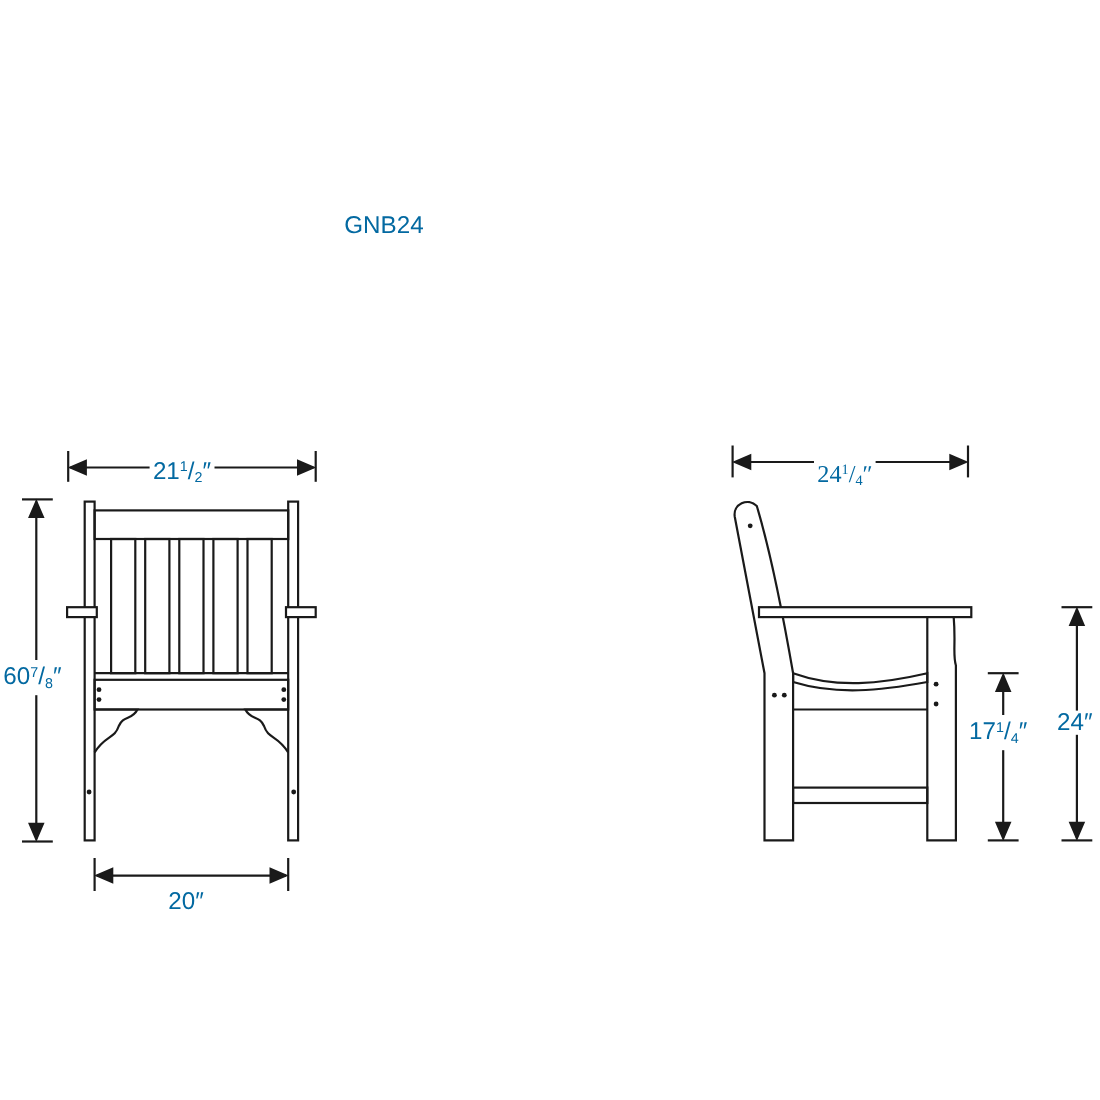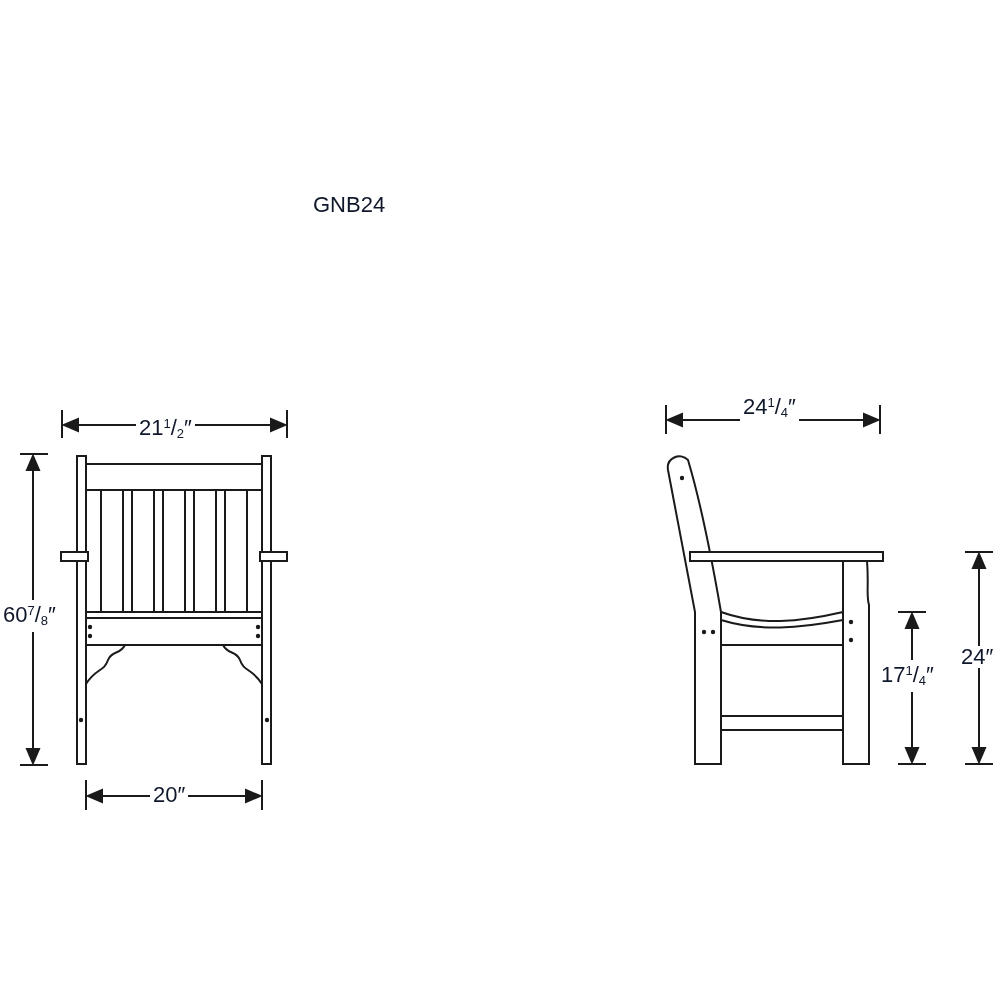--- a/index.html
+++ b/index.html
@@ -1,18 +1,18 @@
 <!DOCTYPE html>
 <html><head>
 <meta charset="utf-8">
 <style>
   html, body { margin: 0; padding: 0; background: #ffffff; }
   .canvas { position: relative; width: 1000px; height: 1000px; background: #ffffff; overflow: hidden; }
   svg { position: absolute; left: 0; top: 0; }
-  .lbl { position: absolute; font-family: "Liberation Sans", sans-serif; color: #0f172a; white-space: nowrap; }
+  .lbl { position: absolute; font-family: "Liberation Sans", sans-serif; color: #0369a1; white-space: nowrap; }
   .title { left: 313px; top: 192px; font-size: 22px; }
   .dim { font-size: 22px; background: #fff; padding: 0 3px; line-height: 22px; }
   .frac sup, .frac sub { font-size: 13px; }
   .frac sup { vertical-align: 7px; }
   .frac sub { vertical-align: -3px; }
 </style>
 </head>
 <body>
 
 <div class="canvas">
@@ -118,25 +118,25 @@
       </g>
     </g>
   </svg>
 
   <div class="lbl dim frac" style="left:136px; top:413px;">
     <span>21</span><sup>1</sup>/<sub>2</sub><span>″</span>
   </div>
   <div class="lbl dim frac" style="left:0px; top:600px;">
     <span>60</span><sup>7</sup>/<sub>8</sub><span>″</span>
   </div>
-  <div class="lbl dim" style="left:150px; top:784px;text-align:right;">
+  <div class="lbl dim" style="left:150px; top:808px;text-align:right;">
     <span>20</span><span>″</span>
   </div>
-  <div class="lbl dim frac" style="left:740px; top:392px;">
+  <div class="lbl dim frac" style="left:740px; top:416px;font-family:Liberation Serif, serif;">
     <span>24</span><sup>1</sup>/<sub>4</sub><span>″</span>
   </div>
-  <div class="lbl dim frac" style="left:878px; top:650px;margin-top:10px;">
+  <div class="lbl dim frac" style="left:878px; top:650px;">
     <span>17</span><sup>1</sup>/<sub>4</sub><span>″</span>
   </div>
   <div class="lbl dim" style="left:958px; top:646px;text-align:right;">
     <span>24</span><span>″</span>
   </div>
 </div>
 
 </body></html>

